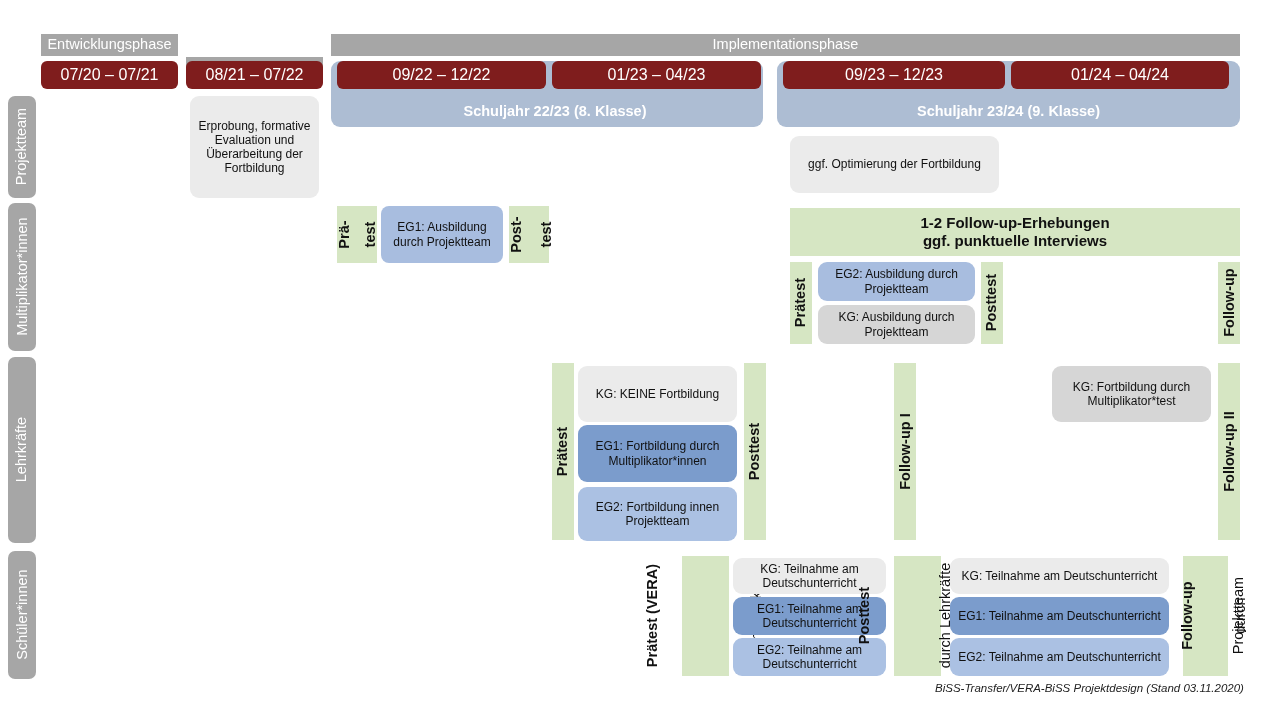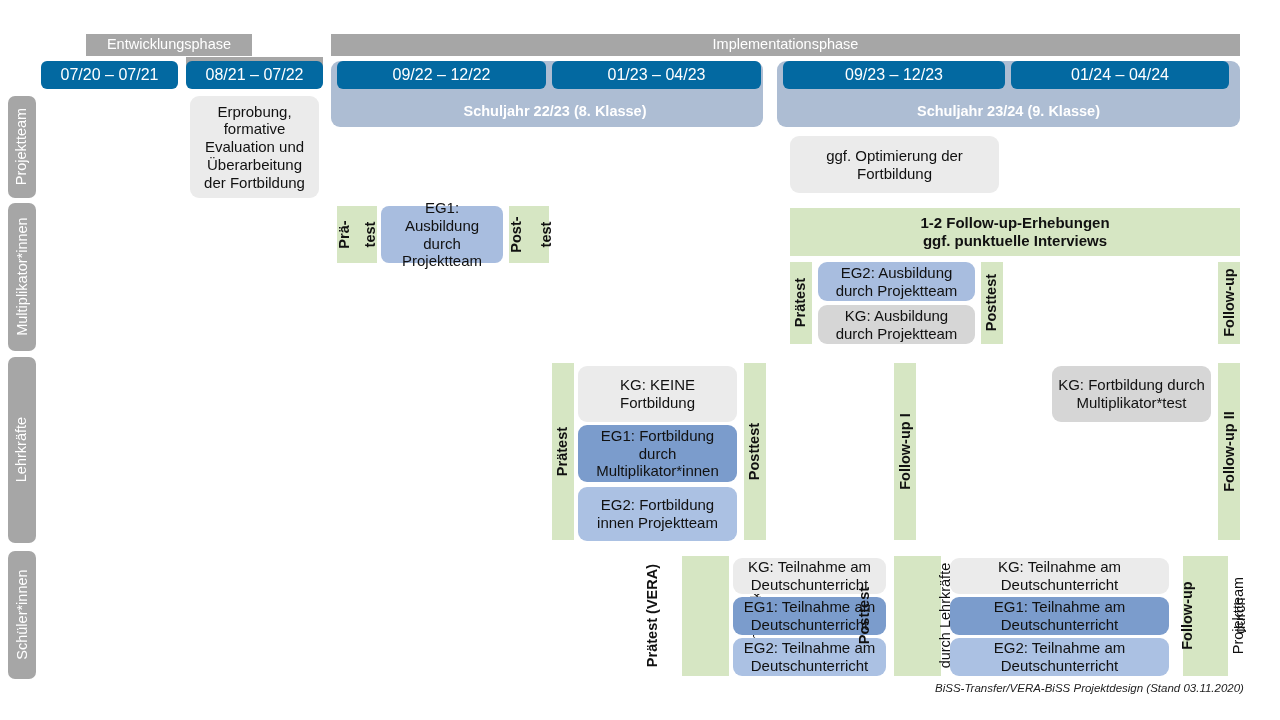--- a/index.html
+++ b/index.html
@@ -13,52 +13,52 @@
   }
   .canvas{position:absolute;left:0;top:0;width:1280px;height:720px;}
 
   
   .box{position:absolute;box-sizing:border-box;display:flex;align-items:center;justify-content:center;text-align:center;line-height:1.18;}
 
   
   .phase{background:#a6a6a6;color:#ffffff;font-size:14.5px;height:22px;}
 
   
-  .period{background:#0369a1;color:#ffffff;font-size:16px;height:28px;border-radius:6px;}
+  .period{background:#7f1d1d;color:#ffffff;font-size:16px;height:28px;border-radius:6px;}
 
   
   .schoolyear{background:#adbdd3;color:#ffffff;font-size:14.5px;font-weight:bold;border-radius:9px;align-items:flex-end;padding-bottom:7px;}
 
   
   .rowlabel{background:#a6a6a6;color:#ffffff;border-radius:7px;font-size:14.5px;}
   .rowlabel span{transform:rotate(-90deg);white-space:nowrap;display:block;}
 
   
-  .card{border-radius:9px;font-size:15px;padding:2px 6px;}
+  .card{border-radius:9px;font-size:12px;padding:2px 6px;}
   .card-grey{background:#ebebeb;color:#111;}
   .card-grey2{background:#d6d6d6;color:#111;}
   .card-blue-mid{background:#7b9ccc;color:#111;}
   .card-blue-light{background:#abc1e3;color:#111;}
   .card-blue-soft{background:#a8bddf;color:#111;}
 
   
   .green{background:#d6e6c3;color:#111;font-size:14.5px;}
   .green .vt{transform:rotate(-90deg);white-space:nowrap;display:block;font-weight:bold;}
   .green .vt.reg{font-weight:normal;}
 
   .green-wide{background:#d6e6c3;color:#111;font-size:15px;font-weight:bold;border-radius:0;}
 
   .footer{position:absolute;font-style:italic;font-size:11.5px;color:#222;}
 </style>
 </head>
 <body>
 
 <div class="canvas">
 
-  <div class="box phase" style="left:41px;top:34px;width:166px;margin-left:45px;">
+  <div class="box phase" style="left:41px;top:34px;width:137px;">
     <span>Entwicklungsphase</span>
   </div>
   <div class="box phase" style="left:186px;top:34px;width:137px;margin-top:23px;">
     <span>Erprobungsphase</span>
   </div>
   <div class="box phase" style="left:331px;top:34px;width:909px;">
     <span>Implementationsphase</span>
   </div>
 
   <div class="box schoolyear" style="left:331px;top:61px;width:432px;height:66px;padding-left:16px;">

